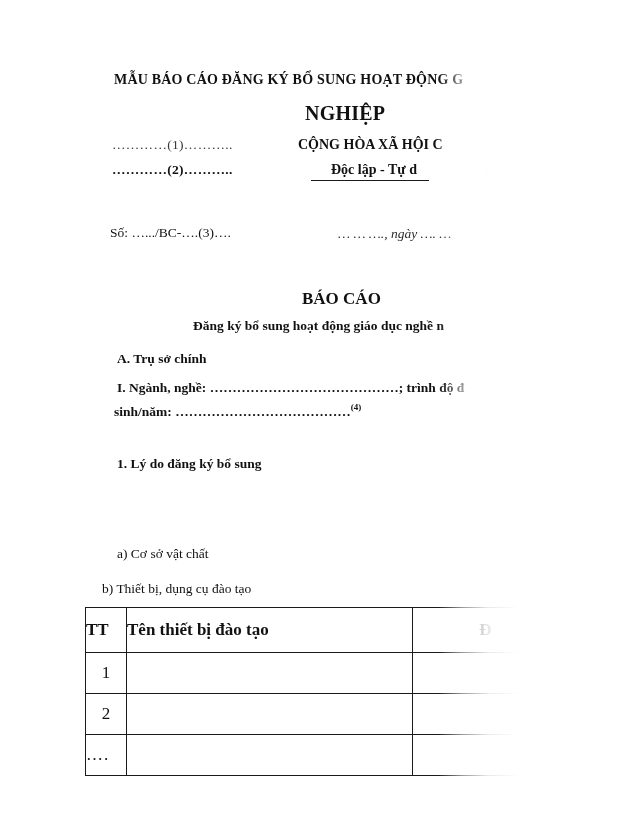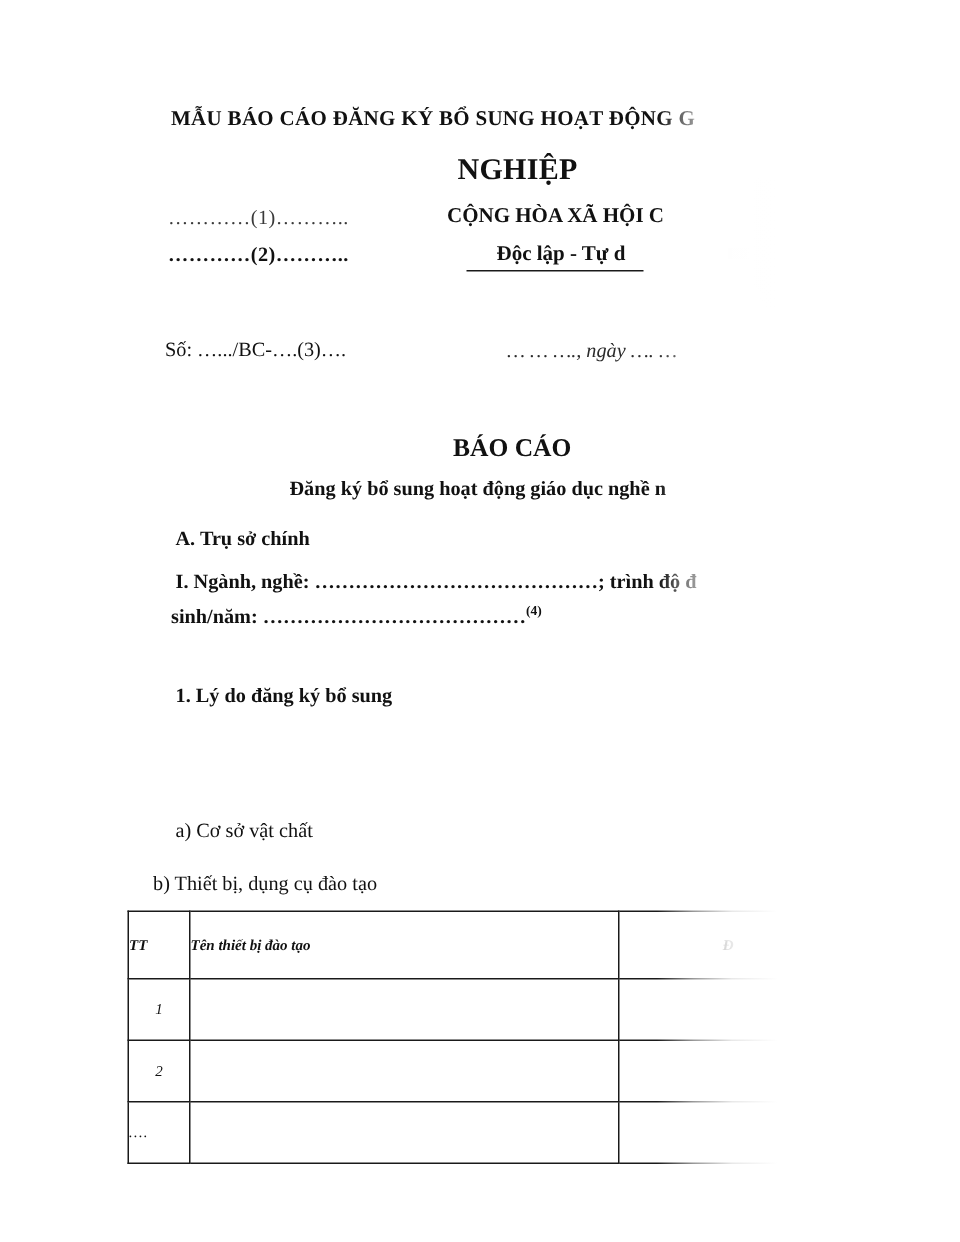--- a/index.html
+++ b/index.html
@@ -92,24 +92,23 @@
     left: 85px;
     top: 607px;
     width: 470px;
     z-index: 1;
     border-collapse: collapse;
     table-layout: fixed;
   }
   #tbl td, #tbl th {
     border: 1.3px solid #1a1a1a;
     padding: 0;
-    font-size: 10px;
+    font-size: 17px;
     font-weight: 400;
     vertical-align: middle;
-    font-style: italic;
   }
   #tbl th {
     height: 44px;
     font-weight: 700;
   }
   #tbl td { height: 40px; }
   .c-tt  { width: 40px;  text-align: center; }
   .c-nm  { width: 285px; text-align: left; }
   .c-dv  { width: 145px; text-align: center; }
   th.c-tt { text-align: left; padding-left: 3px; }

